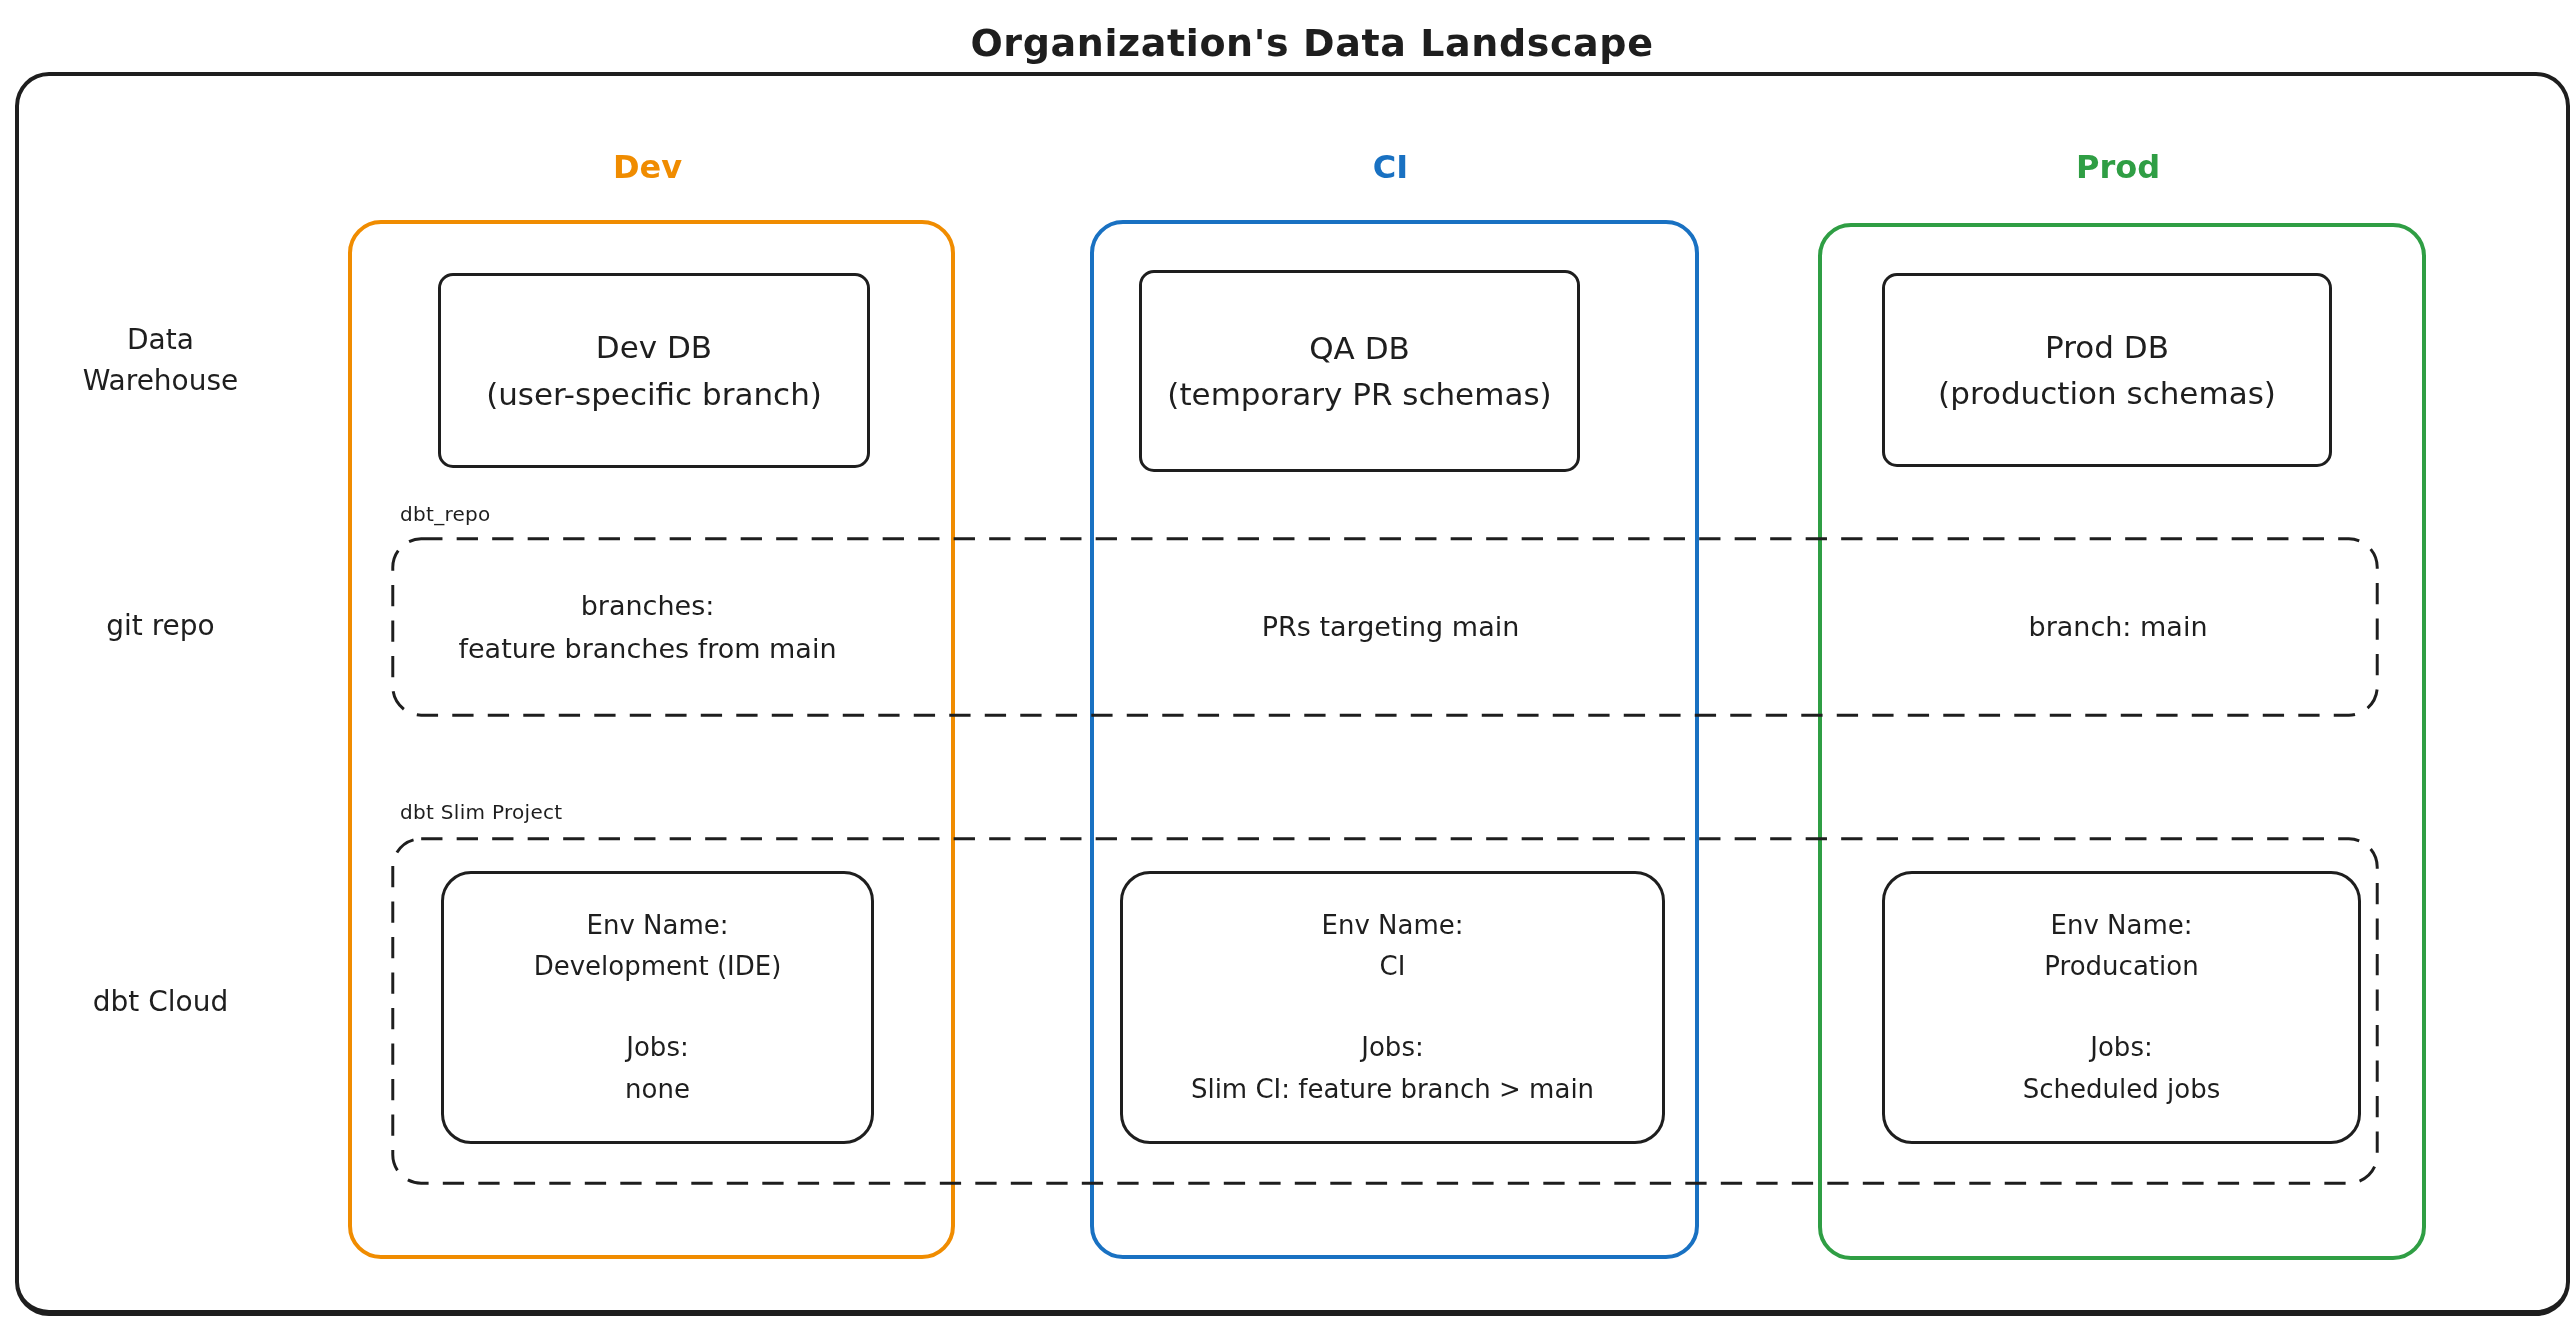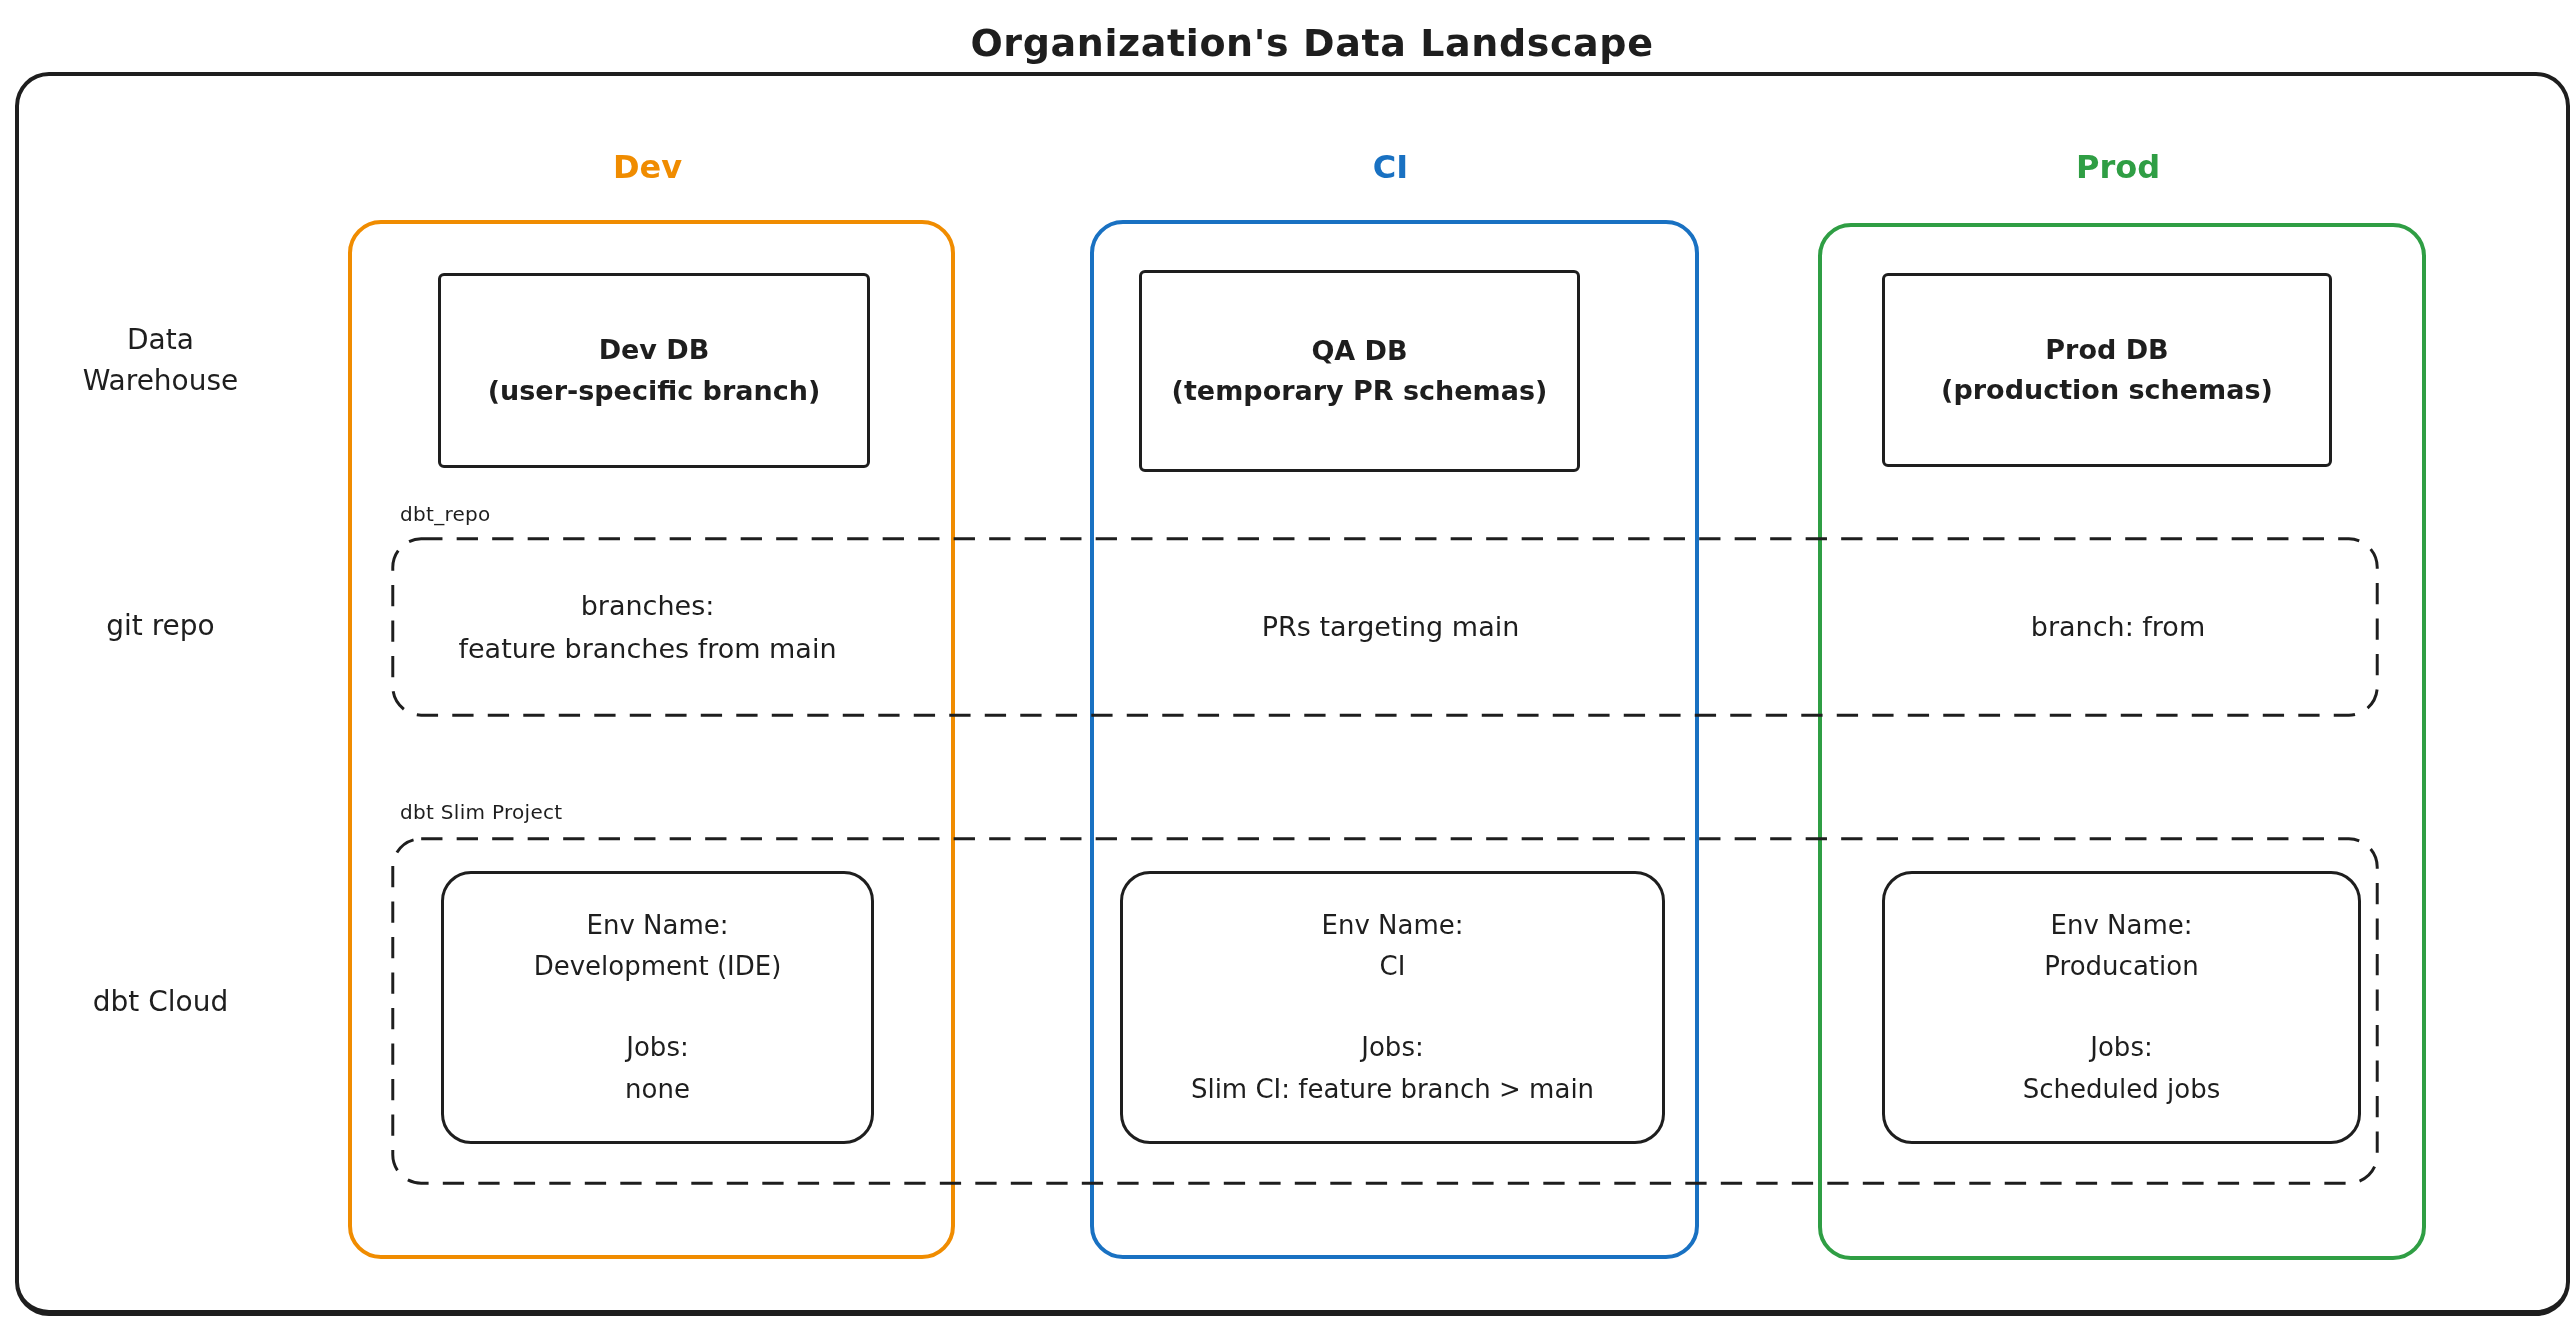--- a/index.html
+++ b/index.html
@@ -24,23 +24,23 @@
     font-size:32px;font-weight:600;
   }
   .col-frame{
     position:absolute;border-width:4.1px;border-style:solid;border-radius:33px;
     background:transparent;
   }
   .row-label{
     position:absolute;text-align:center;font-size:28px;line-height:1.45;
   }
   .node{
-    position:absolute;border:3.6px solid #1e1e1e;border-radius:6px;
+    position:absolute;border:3.6px solid #1e1e1e;border-radius:15px;
     display:flex;flex-direction:column;align-items:center;justify-content:center;
-    text-align:center;font-size:27px;line-height:1.5;background:#fff0;font-weight:bold;
+    text-align:center;font-size:31px;line-height:1.5;background:#fff0;
   }
   .dash-svg{position:absolute;overflow:visible;}
   .group-label{
     position:absolute;font-size:20px;letter-spacing:0.3px;
   }
   .git-cell{
     position:absolute;display:flex;flex-direction:column;align-items:center;justify-content:center;
     text-align:center;font-size:27px;line-height:1.6;
   }
   .cloud-node{
@@ -90,21 +90,21 @@
   <rect x="3" y="3" width="3354" height="298" rx="48" fill="none" stroke="#1e1e1e" stroke-width="5" stroke-dasharray="36 24"></rect>
 </svg>
 <div class="git-cell" style="left:348px;top:537px;width:599px;height:180px">
   <div>branches:</div>
   <div>feature branches from main</div>
 </div>
 <div class="git-cell" style="left:1090px;top:537px;width:601px;height:180px">
   <div>PRs targeting main</div>
 </div>
 <div class="git-cell" style="left:1818px;top:537px;width:600px;height:180px">
-  <div>branch: from</div>
+  <div>branch: main</div>
 </div>
 
 <div class="group-label" style="left:400px;top:800px">dbt Slim Project</div>
 <svg class="dash-svg" style="left:391px;top:837px" width="1988" height="348" viewBox="0 0 3360 588">
   <rect x="3" y="3" width="3354" height="582" rx="48" fill="none" stroke="#1e1e1e" stroke-width="5" stroke-dasharray="36 24"></rect>
 </svg>
 
 <div class="cloud-node" style="left:441px;top:871px;width:427px;height:267px">
   <div class="cloud-group">
     <div>Env Name:</div>

